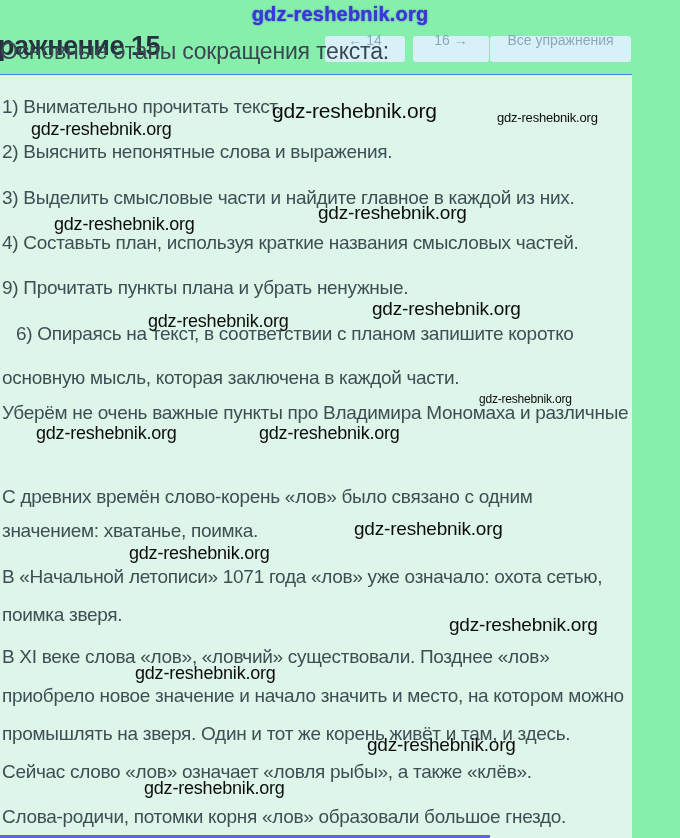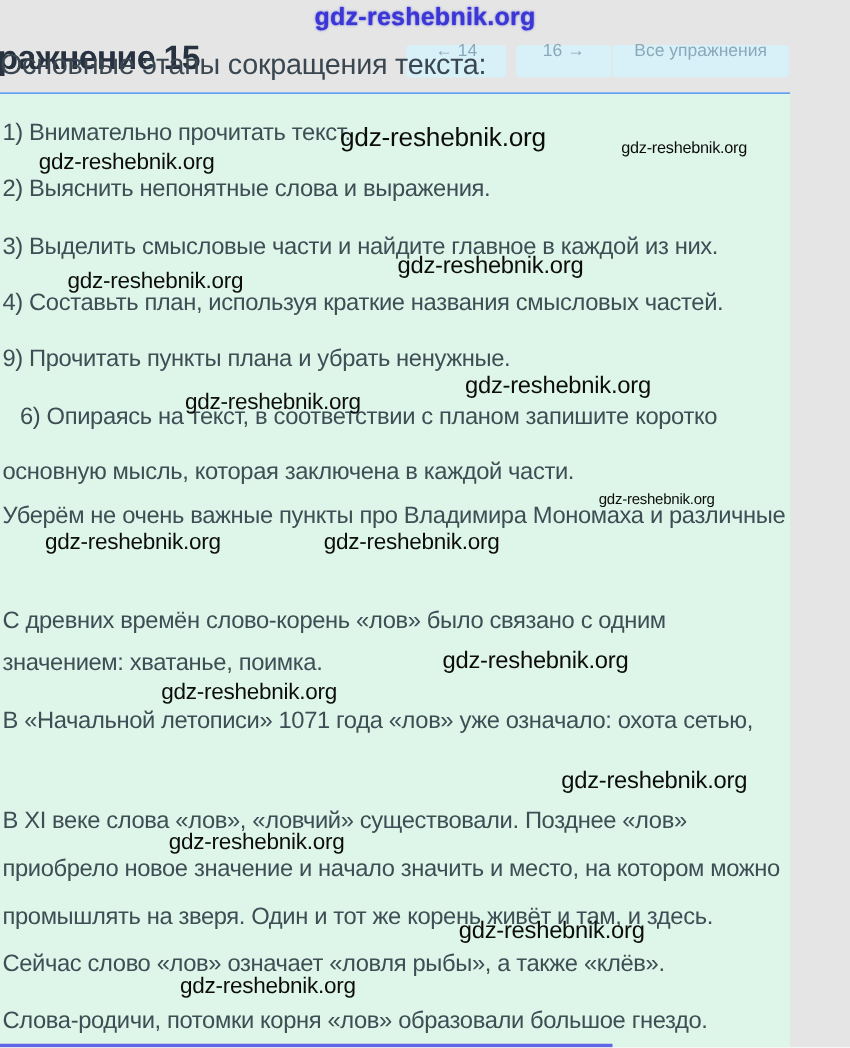--- a/index.html
+++ b/index.html
@@ -1,21 +1,21 @@
 <!DOCTYPE html>
 <html><head>
 <meta charset="utf-8">
 <style>
   * { margin: 0; padding: 0; box-sizing: border-box; }
   html, body { background: #ffffff; }
   #page {
     position: relative;
     width: 680px;
     height: 838px;
-    background: #e5e5e5;
+    background: #86efac;
     overflow: hidden;
     font-family: "Liberation Sans", sans-serif;
   }
   .top-watermark {
     position: absolute;
     top: 3px; left: 0; width: 680px;
     text-align: center;
     font-size: 20px;
     font-weight: bold;
     color: #3b36d6;
@@ -109,20 +109,21 @@
     <div class="line" style="left:2px; top:66px;">2) Выяснить непонятные слова и выражения.</div>
     <div class="line" style="left:2px; top:112px;text-align:center;">3) Выделить смысловые части и найдите главное в каждой из них.</div>
     <div class="line" style="left:2px; top:157px;">4) Составьть план, используя краткие названия смысловых частей.</div>
     <div class="line" style="left:2px; top:202px;">9) Прочитать пункты плана и убрать ненужные.</div>
     <div class="line" style="left:16px; top:248px;">6) Опираясь на текст, в соответствии с планом запишите коротко</div>
     <div class="line" style="left:2px; top:292px;">основную мысль, которая заключена в каждой части.</div>
     <div class="line" style="left:2px; top:327px;">Уберём не очень важные пункты про Владимира Мономаха и различные</div>
     <div class="line" style="left:2px; top:411px;">С древних времён слово-корень «лов» было связано с одним</div>
     <div class="line" style="left:2px; top:445px;">значением: хватанье, поимка.</div>
     <div class="line" style="left:2px; top:491px;">В «Начальной летописи» 1071 года «лов» уже означало: охота сетью,</div>
+    <div class="line" style="left:2px; top:529px;">поимка зверя.</div>
     <div class="line" style="left:2px; top:571px;">В XI веке слова «лов», «ловчий» существовали. Позднее «лов»</div>
     <div class="line" style="left:2px; top:648px;">промышлять на зверя. Один и тот же корень живёт и там, и здесь.</div>
     <div class="line" style="left:2px; top:610px;">приобрело новое значение и начало значить и место, на котором можно</div>
     <div class="line" style="left:2px; top:686px;">Сейчас слово «лов» означает «ловля рыбы», а также «клёв».</div>
     <div class="line" style="left:2px; top:731px;">Слова-родичи, потомки корня «лов» образовали большое гнездо.</div>
 
     <div class="wm" style="left:272px; top:24px;  font-size:21px;">gdz-reshebnik.org</div>
     <div class="wm" style="left:497px; top:35px;  font-size:13px;">gdz-reshebnik.org</div>
     <div class="wm" style="left:31px;  top:44px;  font-size:18px;">gdz-reshebnik.org</div>
     <div class="wm" style="left:318px; top:127px; font-size:19px;">gdz-reshebnik.org</div>

